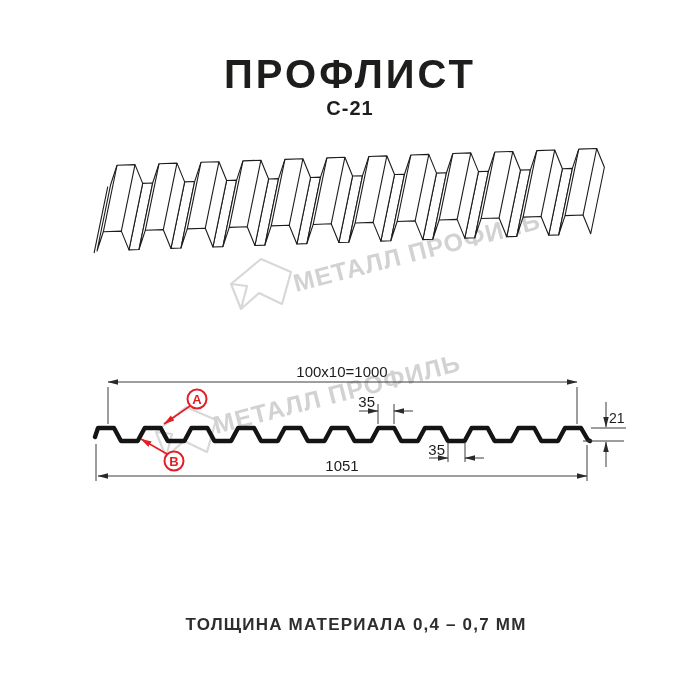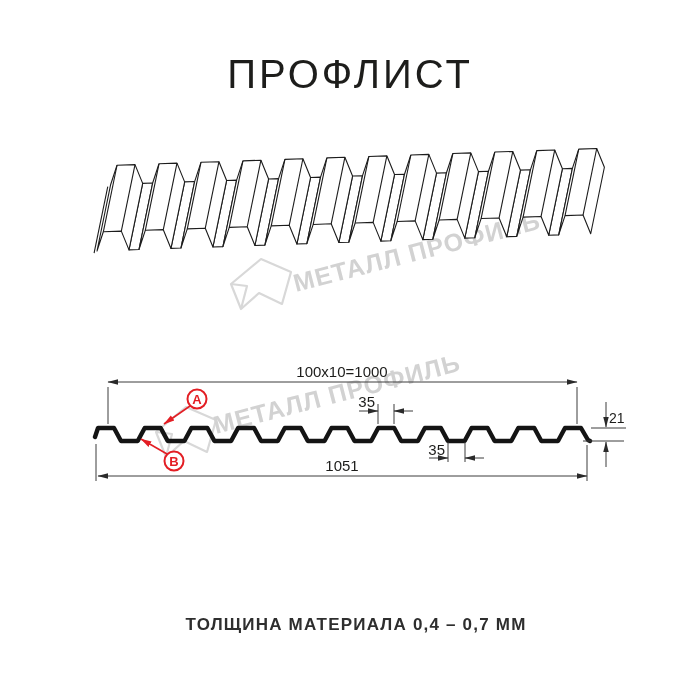--- a/index.html
+++ b/index.html
@@ -1,19 +1,19 @@
 <!DOCTYPE html>
 <html><head>
 <meta charset="utf-8">
 <style>
   html,body{margin:0;padding:0;background:#fff;}
   #page{position:relative;width:700px;height:700px;background:#fff;overflow:hidden;
         font-family:"Liberation Sans",sans-serif;}
   .title{position:absolute;top:52px;left:0;width:100%;text-align:center;
-         font-size:40px;font-weight:normal;letter-spacing:3px;color:#1d1d1b;}
+         font-size:40px;font-weight:bold;letter-spacing:3px;color:#1d1d1b;}
   .subtitle{position:absolute;top:97px;left:0;width:100%;text-align:center;
          font-size:20px;font-weight:bold;letter-spacing:1px;color:#1d1d1b;}
   .caption{position:absolute;top:615px;left:6px;width:100%;text-align:center;
          font-size:17px;font-weight:bold;letter-spacing:1.2px;color:#2e2e2e;}
   svg{position:absolute;left:0;top:0;}
   .face{fill:#fff;stroke:#1c1c1c;stroke-width:1.1;stroke-linejoin:round;}
   .ln{stroke:#1c1c1c;stroke-width:1.1;}
   .prof{fill:none;stroke:#141414;stroke-width:4.4;stroke-linejoin:round;stroke-linecap:round;}
   .dim{stroke:#3c3c3c;stroke-width:1;}
   .dimtxt{font-family:"Liberation Sans",sans-serif;font-size:15px;fill:#1d1d1b;}
@@ -25,20 +25,21 @@
   .red-circ{fill:#fff;stroke:#e31e24;stroke-width:2;}
   .red-letter{font-family:"Liberation Sans",sans-serif;font-size:13px;font-weight:bold;
          fill:#e31e24;text-anchor:middle;}
 </style>
 </head>
 <body>
 
 <div id="page">
 
   <div class="title">ПРОФЛИСТ</div>
+  <div class="subtitle">С-21</div>
 
   <svg id="drawing" width="700" height="700" viewBox="0 0 700 700">
     <defs>
       <marker id="ab" viewBox="0 0 10 8" refX="9.5" refY="4" markerWidth="11" markerHeight="8.8" orient="auto-start-reverse" markerUnits="userSpaceOnUse">
         <path d="M10,4 L0,1.4 L0,6.6 Z" fill="#2a2a2a"></path>
       </marker>
       <marker id="ar" viewBox="0 0 10 8" refX="9.5" refY="4" markerWidth="11" markerHeight="8.8" orient="auto-start-reverse" markerUnits="userSpaceOnUse">
         <path d="M10,4 L0,1.2 L0,6.8 Z" fill="#e31e24"></path>
       </marker>
       <g id="wmlogo">

